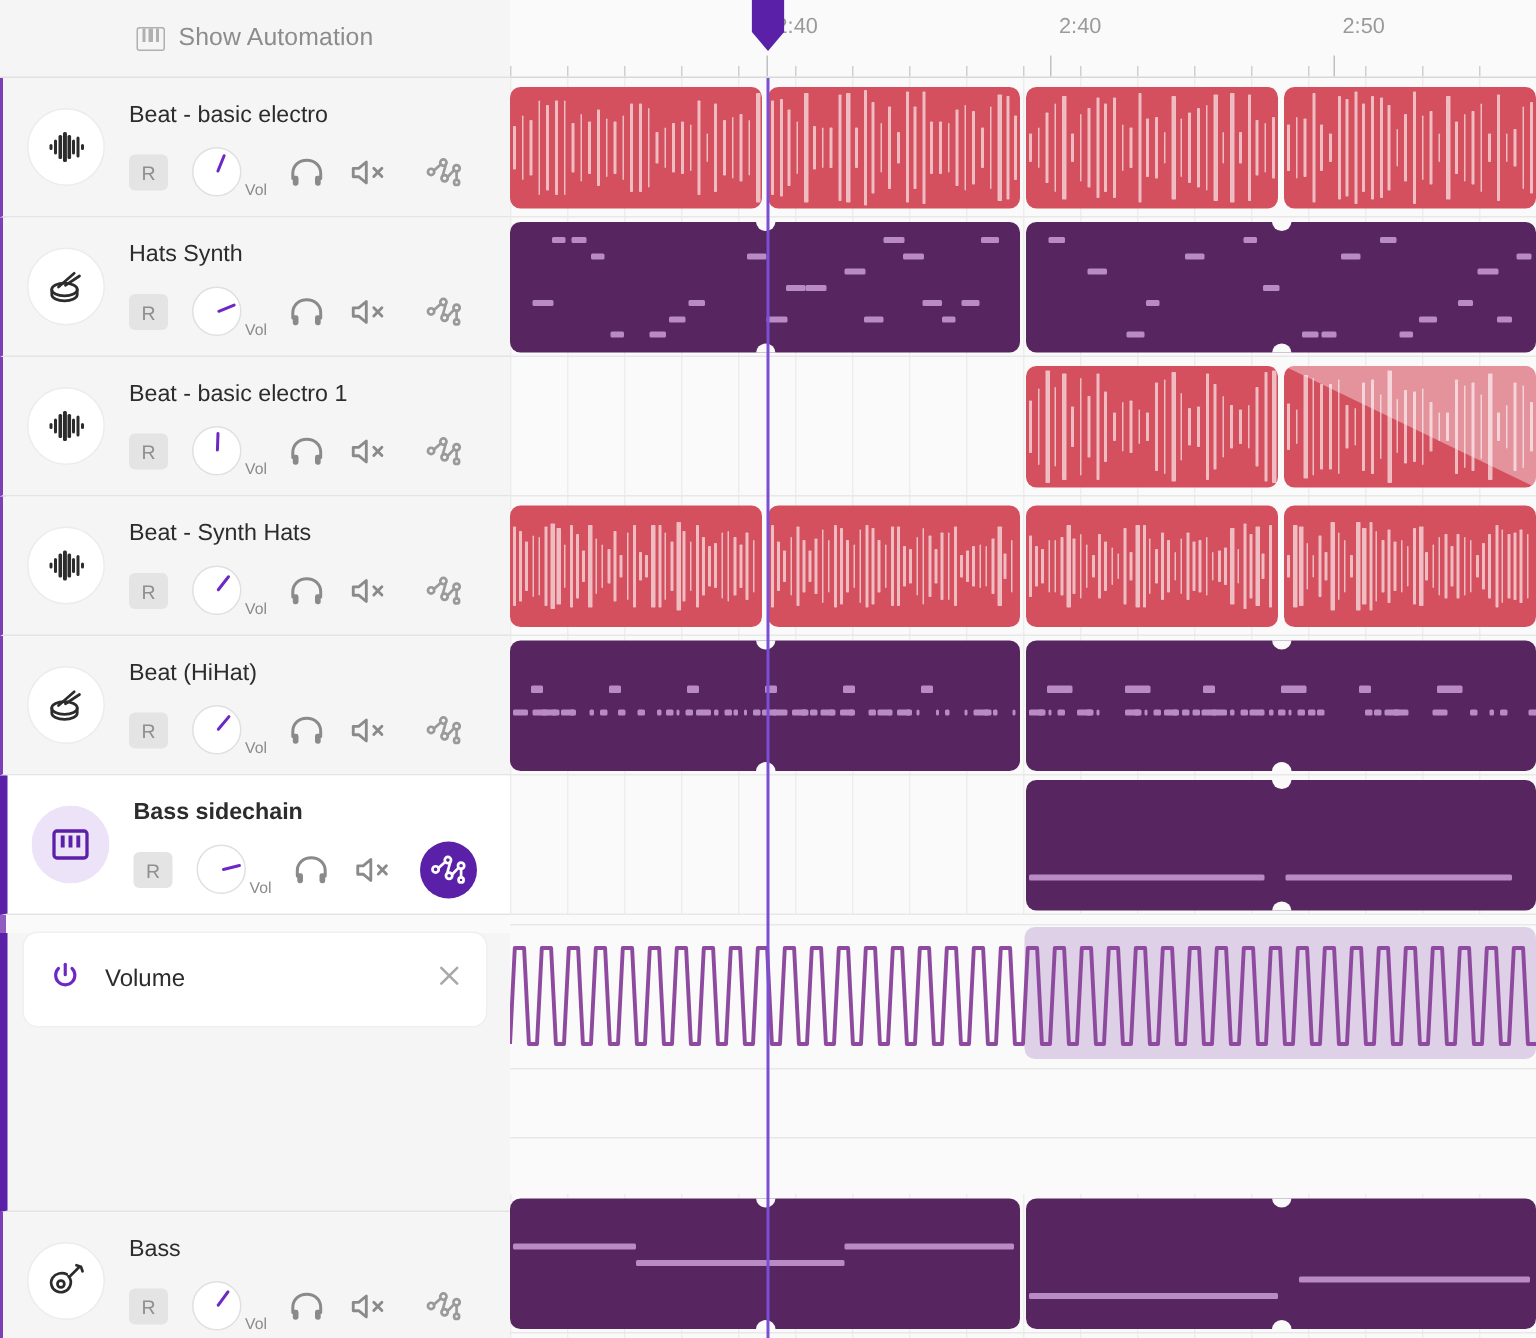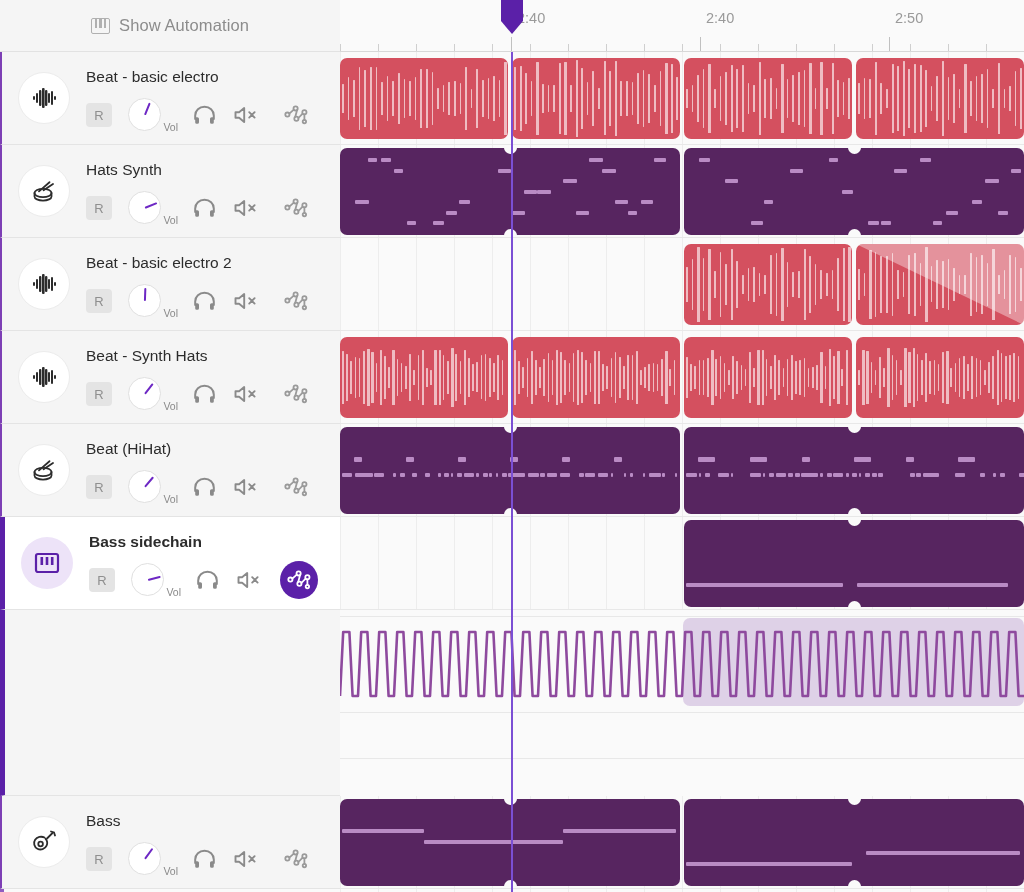--- a/index.html
+++ b/index.html
@@ -247,21 +247,21 @@
             <rect x="2" y="9" width="2" height="4" rx="1" fill="#2c2c2c"></rect>
             <rect x="5" y="6" width="2" height="10" rx="1" fill="#2c2c2c"></rect>
             <rect x="8" y="3" width="2.4" height="16" rx="1" fill="#2c2c2c"></rect>
             <rect x="11" y="1" width="2.6" height="20" rx="1" fill="#2c2c2c"></rect>
             <rect x="14" y="3" width="2.4" height="16" rx="1" fill="#2c2c2c"></rect>
             <rect x="17" y="6" width="2" height="10" rx="1" fill="#2c2c2c"></rect>
             <rect x="20" y="4" width="2" height="14" rx="1" fill="#2c2c2c"></rect>
             <rect x="23" y="9" width="2" height="4" rx="1" fill="#2c2c2c"></rect>
           </svg>
         </div>
-        <div class="t-name">Beat - basic electro 2</div>
+        <div class="t-name">Beat - basic electro 1</div>
         <div class="t-ctrls">
           <div class="rbtn">R</div>
           <div class="knob-wrap">
             <div class="knob">
               <div class="ind" style="transform:translate(-50%,-100%) rotate(2deg)"></div>
             </div>
             <span class="vol">Vol</span>
           </div>
           <div class="ic">
             <svg width="25" height="22" viewBox="0 0 25 22" fill="none" stroke="#8a8a8a" stroke-width="2" stroke-linecap="round">
@@ -415,20 +415,30 @@
               <circle cx="12.6" cy="5.4" r="2.1"></circle>
       <circle cx="13.4" cy="15.8" r="2.1"></circle>
               <circle cx="21.4" cy="9.2" r="2.1"></circle>
       <circle cx="21.4" cy="18.6" r="1.7"></circle>
       <path d="M6.3 10.6 10.8 6.6M14.1 7 12.2 13.9M15.4 15 19.6 10.6M21.4 11.3v5.6"></path>
     </svg>
           </div>
         </div>
       </div>
       <div class="autopanel" style="height: 186px;">
+        <div class="lane-card">
+          <span><svg width="19" height="19" viewBox="0 0 19 19" fill="none" stroke="#6d28c4" stroke-width="2.1" stroke-linecap="round">
+      <path d="M5 4.6a6.4 6.4 0 1 0 9 0"></path>
+              <path d="M9.5 1.8v7"></path>
+    </svg></span>
+          <span class="nm">Volume</span>
+          <span><svg width="17" height="17" viewBox="0 0 17 17" fill="none" stroke="#a8a8a8" stroke-width="1.7" stroke-linecap="round">
+      <path d="M3.2 3.2 13.8 13.8M13.8 3.2 3.2 13.8"></path>
+            </svg></span>
+        </div>
       </div>
       <div class="track" style="height: 93px;">
         <div class="t-ico">
           <svg width="28" height="26" viewBox="0 0 28 26" fill="none" stroke="#2c2c2c" stroke-width="1.8" stroke-linecap="round">
       <path d="M14.5 8.5c-3.2-1.6-7.5-.6-9.4 2.3-2 3-.9 7.2 2.3 8.9 3.4 1.8 7.7.3 9.2-3.1 1-2.3.6-5-1-6.8"></path>
       <circle cx="10.6" cy="15" r="2.3"></circle>
       <path d="M17 9.5 22.5 4"></path>
             <path d="M21 2.5l3 1 1 3"></path>
     </svg>
         </div>

